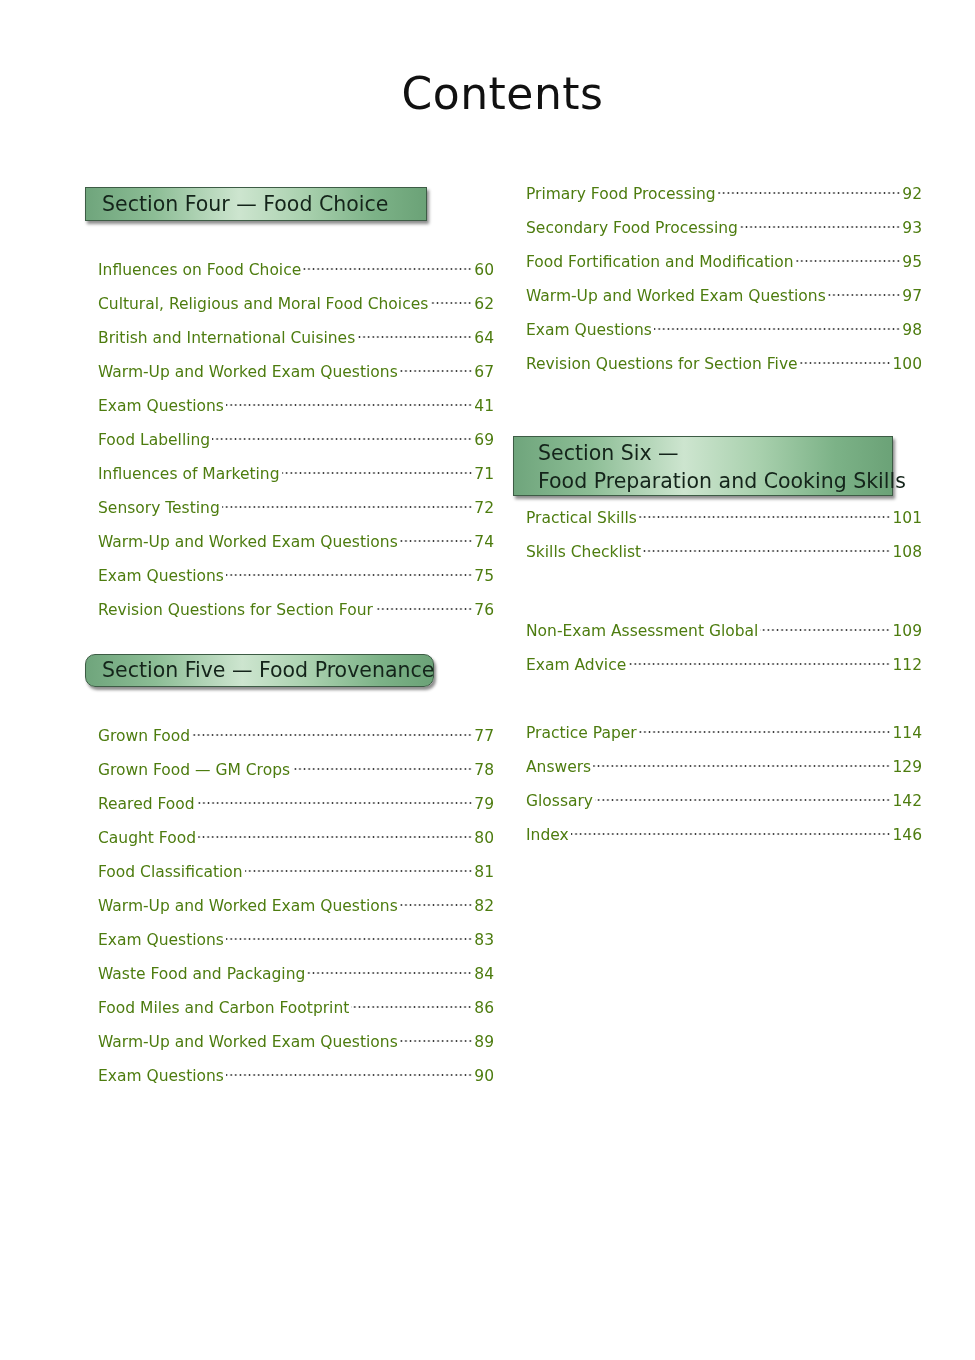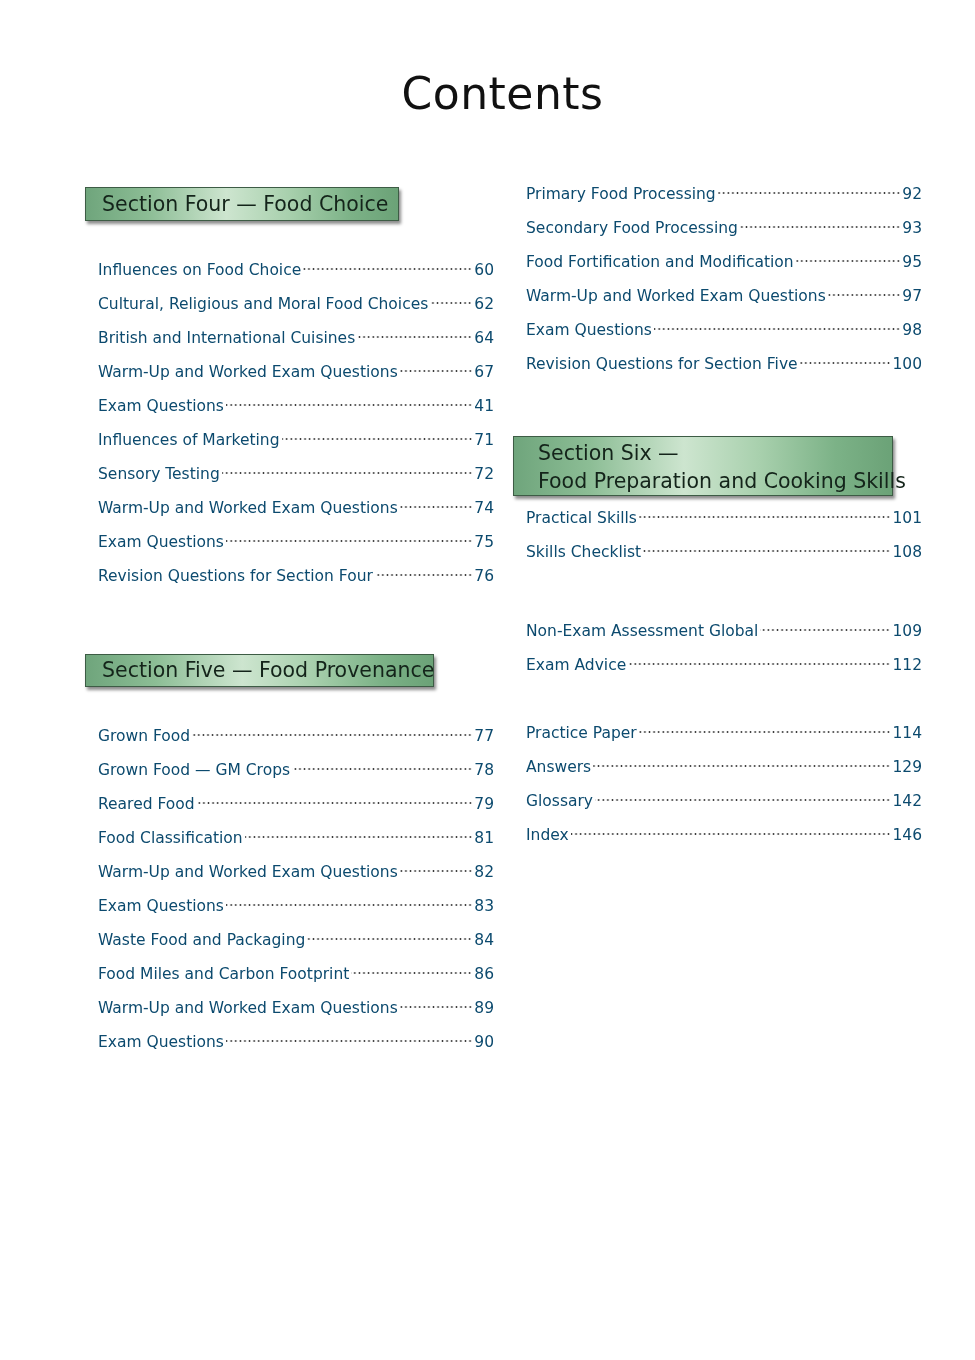--- a/index.html
+++ b/index.html
@@ -44,21 +44,21 @@
     margin: 0;
     padding: 0;
     list-style: none;
   }
   .toc-item {
     display: flex;
     align-items: baseline;
     height: 34px;
     line-height: 34px;
     font-size: 15.5px;
-    color: #0c4a6e;
+    color: #4d7c0f;
     white-space: nowrap;
   }
   .toc-label {
     flex: 0 0 auto;
   }
   .toc-leader {
     flex: 1 1 auto;
     overflow: hidden;
     margin: 0 2px;
     position: relative;
@@ -74,21 +74,21 @@
     text-align: left;
   }
   .col-left { left: 98px; width: 396px; margin-top: 28px; }
   .col-right { left: 526px; width: 396px; }
 </style>
 </head>
 <body>
 
 <h1 class="page-title">Contents</h1>
 
-<div class="section-header" style="left:85px; top:187px; width:314px; height:34px; line-height:32px;">
+<div class="section-header" style="left:85px; top:187px; width:342px; height:34px; line-height:32px;">
   <span>Section Four — Food Choice</span>
 </div>
 
 <ul class="toc-list col-left" style="top:225px;">
   <li class="toc-item">
       <span class="toc-label">Influences on Food Choice</span>
       <span class="toc-leader"></span>
       <span class="toc-page">60</span>
     </li>
   <li class="toc-item">
@@ -105,20 +105,25 @@
       <span class="toc-label">Warm-Up and Worked Exam Questions</span>
       <span class="toc-leader"></span>
       <span class="toc-page">67</span>
     </li>
   <li class="toc-item">
       <span class="toc-label">Exam Questions</span>
       <span class="toc-leader"></span>
       <span class="toc-page">41</span>
     </li>
   <li class="toc-item">
+      <span class="toc-label">Food Labelling</span>
+      <span class="toc-leader"></span>
+      <span class="toc-page">69</span>
+    </li>
+  <li class="toc-item">
       <span class="toc-label">Influences of Marketing</span>
       <span class="toc-leader"></span>
       <span class="toc-page">71</span>
     </li>
   <li class="toc-item">
       <span class="toc-label">Sensory Testing</span>
       <span class="toc-leader"></span>
       <span class="toc-page">72</span>
     </li>
   <li class="toc-item">
@@ -131,39 +136,44 @@
       <span class="toc-leader"></span>
       <span class="toc-page">75</span>
     </li>
   <li class="toc-item">
       <span class="toc-label">Revision Questions for Section Four</span>
       <span class="toc-leader"></span>
       <span class="toc-page">76</span>
     </li>
 </ul>
 
-<div class="section-header" style="left:85px; top:654px; width:349px; height:33px; line-height:31px;">
+<div class="section-header" style="left:85px; top:654px; width:349px; height:33px; line-height:31px;border-radius:10px;">
   <span>Section Five — Food Provenance</span>
 </div>
 
 <ul class="toc-list col-left" style="top:691px;">
   <li class="toc-item">
       <span class="toc-label">Grown Food</span>
       <span class="toc-leader"></span>
       <span class="toc-page">77</span>
     </li>
   <li class="toc-item">
       <span class="toc-label">Grown Food — GM Crops</span>
       <span class="toc-leader"></span>
       <span class="toc-page">78</span>
     </li>
   <li class="toc-item">
       <span class="toc-label">Reared Food</span>
       <span class="toc-leader"></span>
       <span class="toc-page">79</span>
+    </li>
+  <li class="toc-item">
+      <span class="toc-label">Caught Food</span>
+      <span class="toc-leader"></span>
+      <span class="toc-page">80</span>
     </li>
   <li class="toc-item">
       <span class="toc-label">Food Classification</span>
       <span class="toc-leader"></span>
       <span class="toc-page">81</span>
     </li>
   <li class="toc-item">
       <span class="toc-label">Warm-Up and Worked Exam Questions</span>
       <span class="toc-leader"></span>
       <span class="toc-page">82</span>

